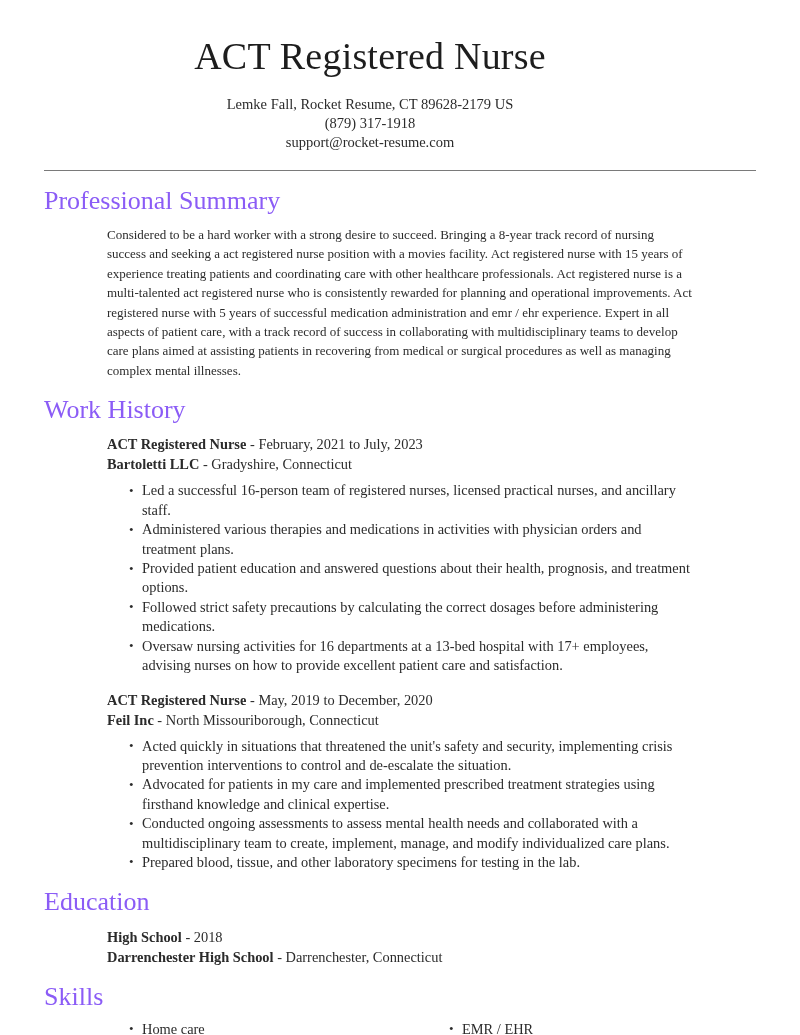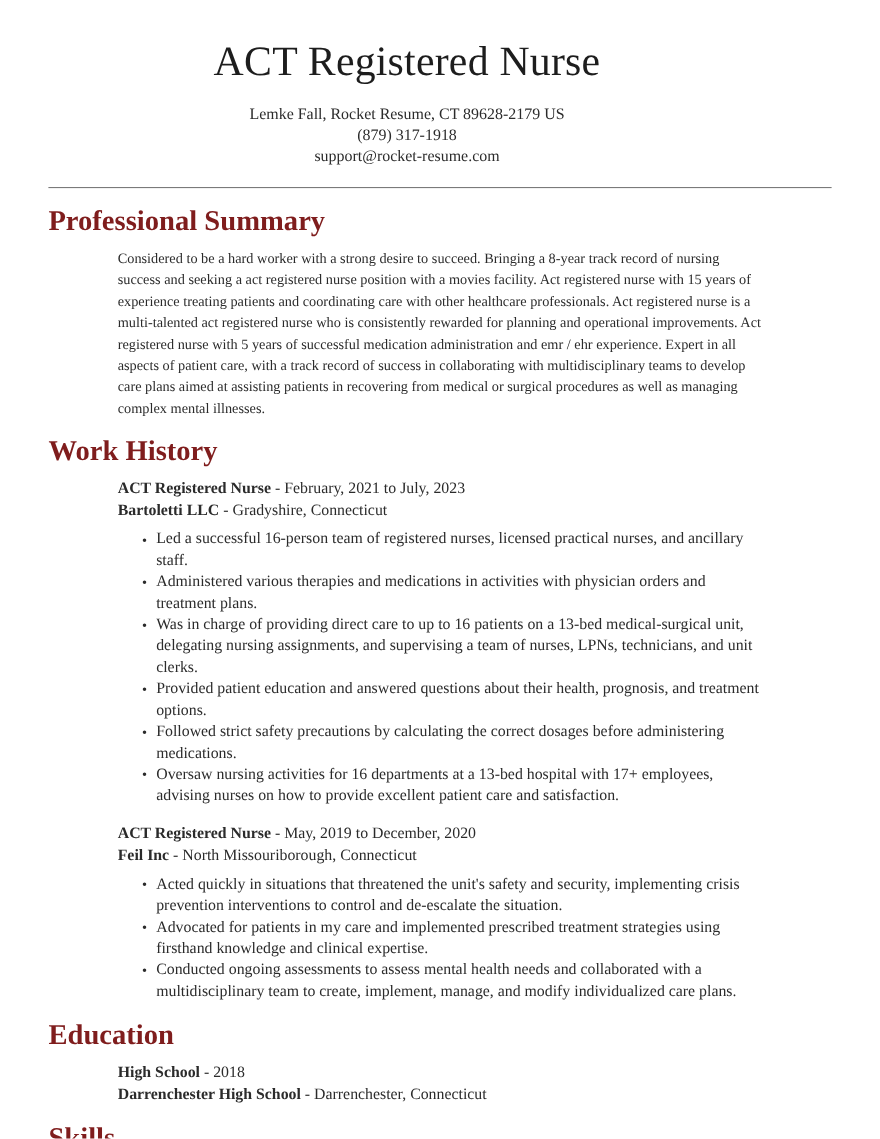--- a/index.html
+++ b/index.html
@@ -48,23 +48,23 @@
     margin: 18px 0 0 0;
     width: 712px;
   }
 
   
   .section {
     margin-top: 14px;
   }
   .section-heading {
     font-size: 26px;
-    font-weight: 700;
+    font-weight: 400;
     line-height: 1.2;
-    color: #7f1d1d;
+    color: #8b5cf6;
     margin: 0 0 9px 0;
   }
   .section-body {
     padding-left: 63px;
   }
   .summary-text {
     font-size: 13px;
     line-height: 19.4px;
     margin: 0;
     text-align: left;
@@ -163,38 +163,38 @@
       <div class="entry">
         <div class="entry-line">
           <span class="strong">ACT Registered Nurse</span><span class="sep"> - </span><span>February, 2021 to July, 2023</span>
         </div>
         <div class="entry-line">
           <span class="strong">Bartoletti LLC</span><span class="sep"> - </span><span>Gradyshire, Connecticut</span>
         </div>
         <ul class="bullets">
           <li>Led a successful 16-person team of registered nurses, licensed practical nurses, and ancillary staff.</li>
           <li>Administered various therapies and medications in activities with physician orders and treatment plans.</li>
-          <li>Was in charge of providing direct care to up to 16 patients on a 13-bed medical-surgical unit, delegating nursing assignments, and supervising a team of nurses, LPNs, technicians, and unit clerks.</li>
           <li>Provided patient education and answered questions about their health, prognosis, and treatment options.</li>
           <li>Followed strict safety precautions by calculating the correct dosages before administering medications.</li>
           <li>Oversaw nursing activities for 16 departments at a 13-bed hospital with 17+ employees, advising nurses on how to provide excellent patient care and satisfaction.</li>
         </ul>
       </div>
 
       <div class="entry">
         <div class="entry-line">
           <span class="strong">ACT Registered Nurse</span><span class="sep"> - </span><span>May, 2019 to December, 2020</span>
         </div>
         <div class="entry-line">
           <span class="strong">Feil Inc</span><span class="sep"> - </span><span>North Missouriborough, Connecticut</span>
         </div>
         <ul class="bullets">
           <li>Acted quickly in situations that threatened the unit's safety and security, implementing crisis prevention interventions to control and de-escalate the situation.</li>
           <li>Advocated for patients in my care and implemented prescribed treatment strategies using firsthand knowledge and clinical expertise.</li>
           <li>Conducted ongoing assessments to assess mental health needs and collaborated with a multidisciplinary team to create, implement, manage, and modify individualized care plans.</li>
+          <li>Prepared blood, tissue, and other laboratory specimens for testing in the lab.</li>
         </ul>
       </div>
 
     </div>
   </div>
 
   <div class="section">
     <h2 class="section-heading">Education</h2>
     <div class="section-body">
       <div class="entry">

